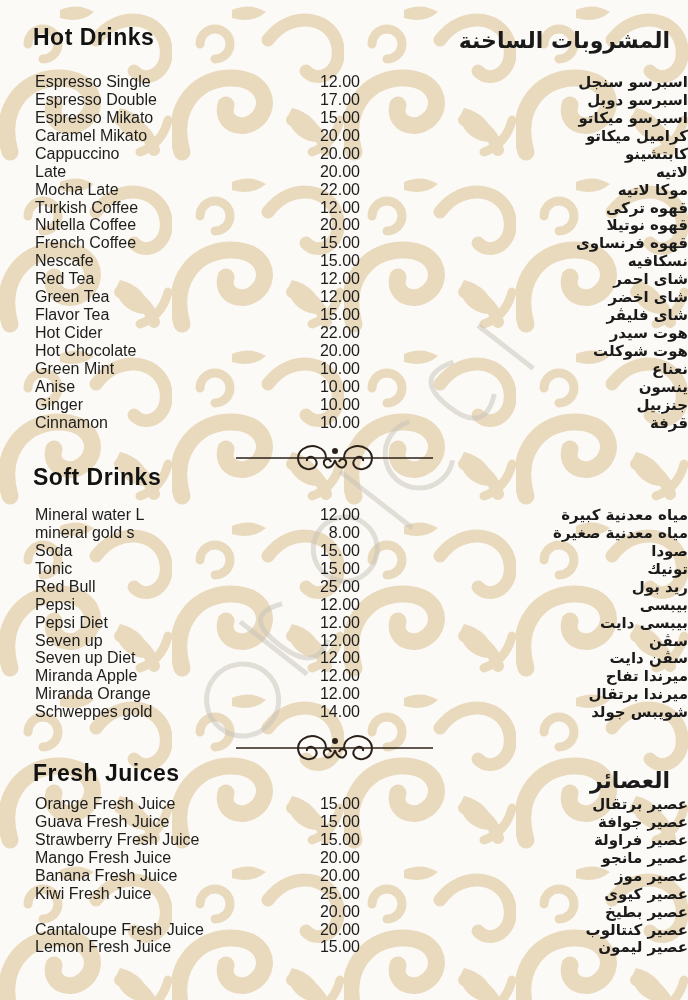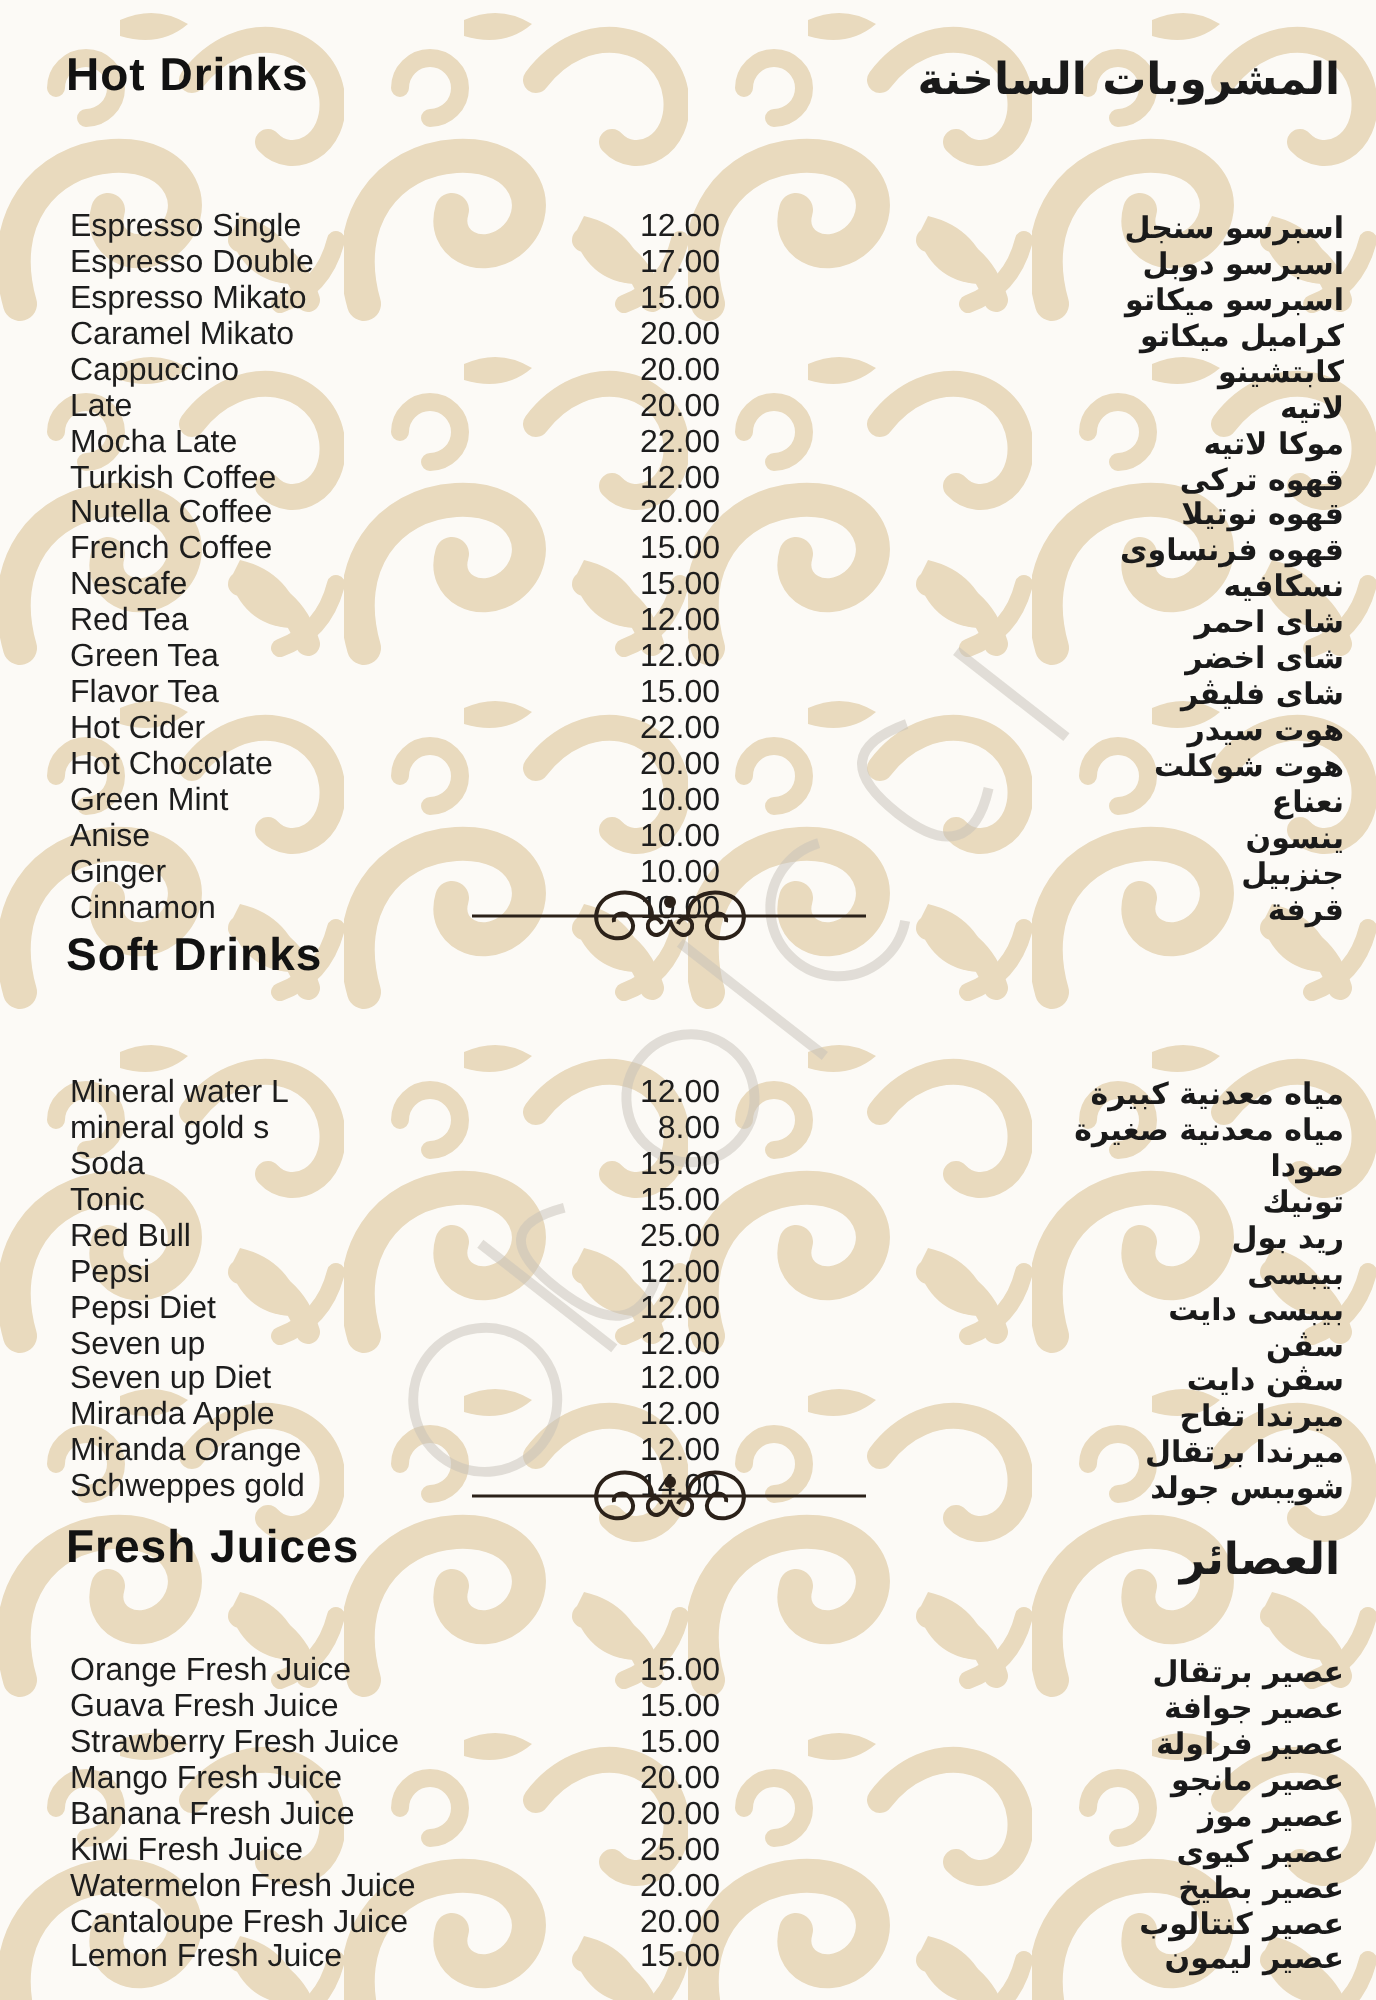--- a/index.html
+++ b/index.html
@@ -20,32 +20,32 @@
     font-size:23px;font-weight:bold;color:#121212;
     letter-spacing:0.5px;white-space:nowrap;
   }
   .title-ar{
     position:absolute;right:18px;
     font-size:22px;font-weight:bold;color:#1a1a1a;
     direction:rtl;white-space:nowrap;
     font-family:"DejaVu Sans",sans-serif;
     text-align:right;
   }
-  .rows{position:absolute;left:0;width:688px;margin-top:32px;}
+  .rows{position:absolute;left:0;width:688px;}
   .row{position:relative;height:17.95px;}
   .row .en{
     position:absolute;left:35px;top:50%;transform:translateY(-50%);
     font-size:16px;white-space:nowrap;color:#1d1d1d;
   }
   .row .price{
     position:absolute;left:243px;width:117px;top:50%;transform:translateY(-50%);
     text-align:right;font-size:16px;color:#1d1d1d;white-space:nowrap;
   }
   .row .ar{
-    position:absolute;right:16px;top:50%;transform:translateY(-50%);
+    position:absolute;right:0;top:50%;transform:translateY(-50%);
     font-size:15px;font-weight:bold;direction:rtl;white-space:nowrap;color:#1a1a1a;
     font-family:"DejaVu Sans",sans-serif;
   }
   
   #hot-title-en{top:24px;}      #hot-title-ar{top:28px;}      #hot-rows{top:73px;}
   #soft-title-en{top:464px;}    #soft-title-ar{top:470px;}    #soft-rows{top:506px;}
   #juice-title-en{top:760px;}   #juice-title-ar{top:768px;margin-left:23px;}   #juice-rows{top:795px;}
   .divider{position:absolute;left:232px;width:205px;height:32px;}
   #divider-1{top:442px;}
   #divider-2{top:732px;}
@@ -349,21 +349,20 @@
           <span class="ar">عصير موز</span>
         </div>
 
         <div class="row">
           <span class="en">Kiwi Fresh Juice</span>
           <span class="price">25.00</span>
           <span class="ar">عصير كيوى</span>
         </div>
 
         <div class="row">
-          <span class="en">Watermelon Fresh Juice</span>
           <span class="price">20.00</span>
           <span class="ar">عصير بطيخ</span>
         </div>
 
         <div class="row">
           <span class="en">Cantaloupe Fresh Juice</span>
           <span class="price">20.00</span>
           <span class="ar">عصير كنتالوب</span>
         </div>
 

